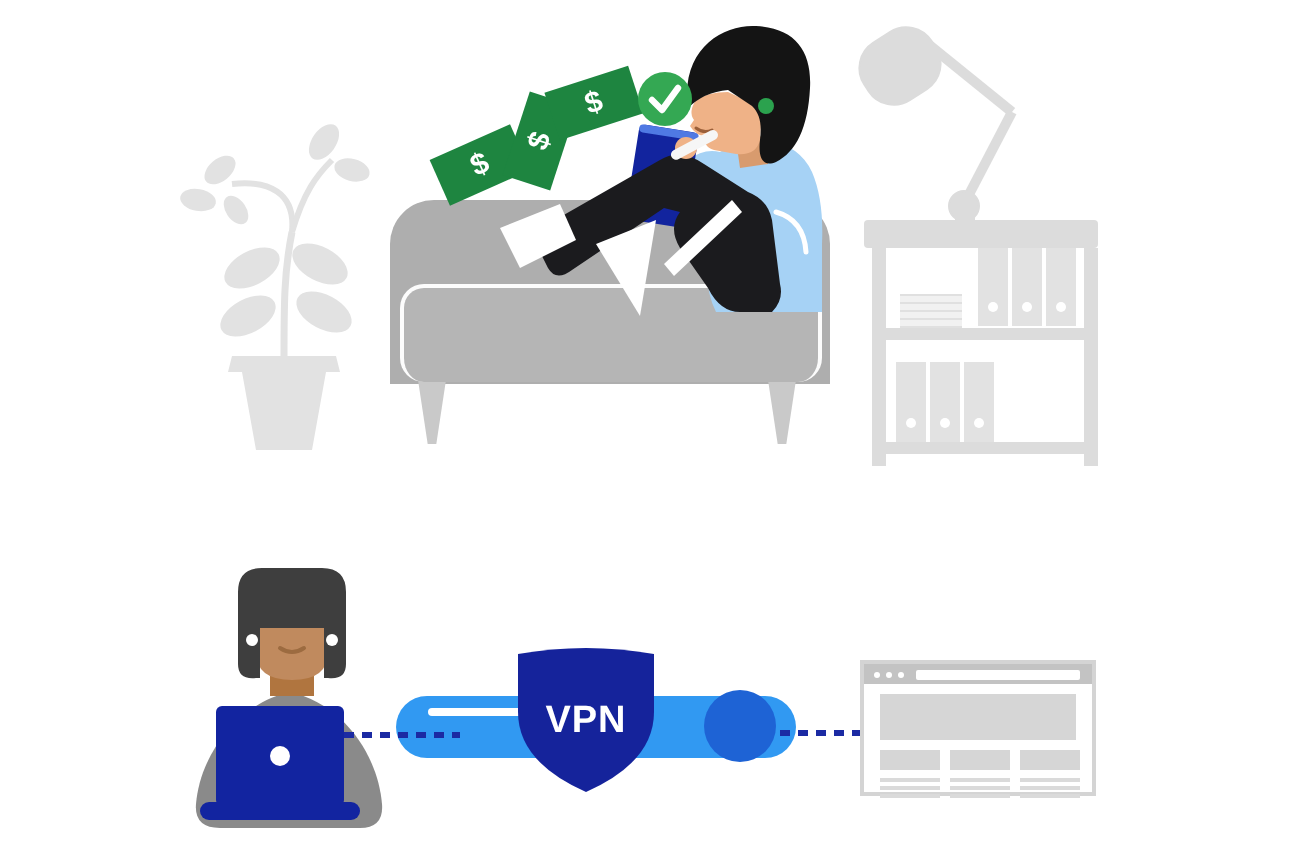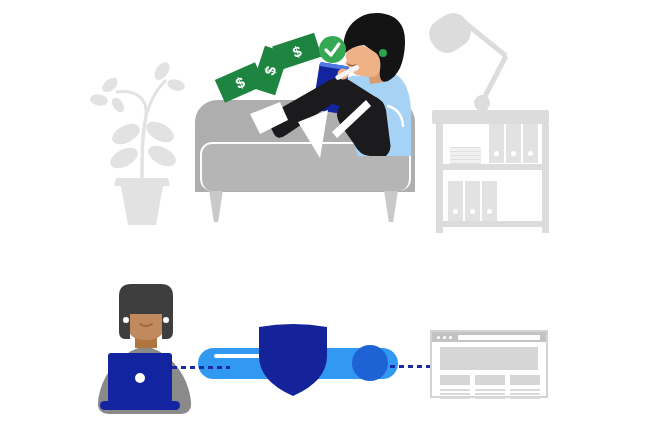--- a/index.html
+++ b/index.html
@@ -184,20 +184,21 @@
   <div class="abs tunnel"></div>
   <div class="abs tunnel-shine"></div>
   <div class="abs tunnel-end"></div>
 
   <div class="abs dotline dot1"></div>
   <div class="abs dotline dot2"></div>
 
   <svg class="abs shield" viewBox="0 0 76 78">
     <path d="M4,7 Q38,1 72,7 L72,36 Q72,61 38,76 Q4,61 4,36 Z" fill="#15239b"></path>
   </svg>
+  <div class="abs vpn-label">VPN</div>
 
   <div class="abs browser">
     <div class="abs b-head">
       <div class="abs b-dot" style="left:5px"></div>
       <div class="abs b-dot" style="left:11px"></div>
       <div class="abs b-dot" style="left:17px"></div>
       <div class="abs" style="left:26px;top:2.5px;width:82px;height:5px;background:#ffffff;border-radius:1px"></div>
     </div>
     <div class="abs b-hero"></div>
     <div class="abs b-col" style="left:8px"></div>

